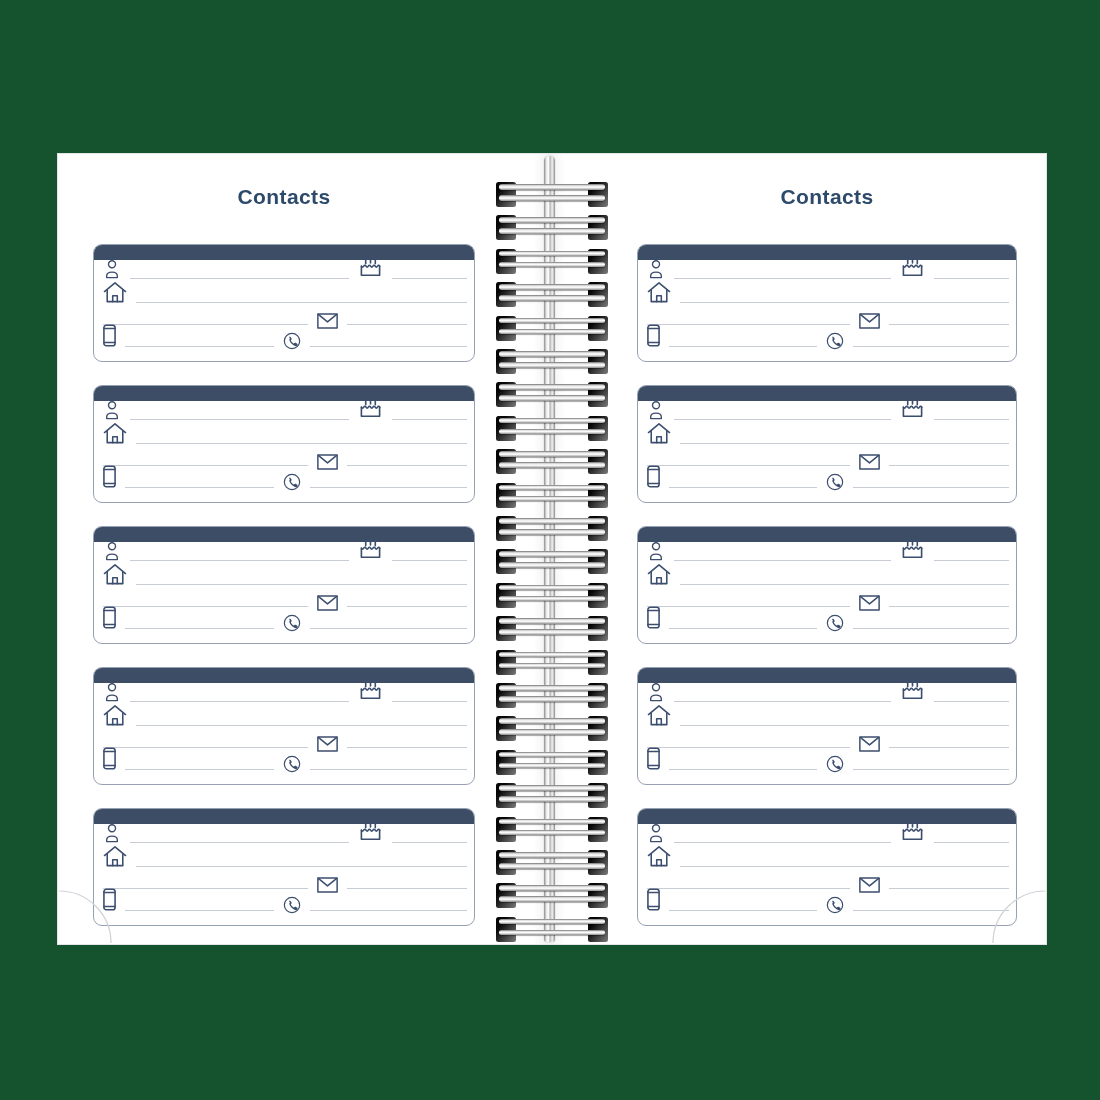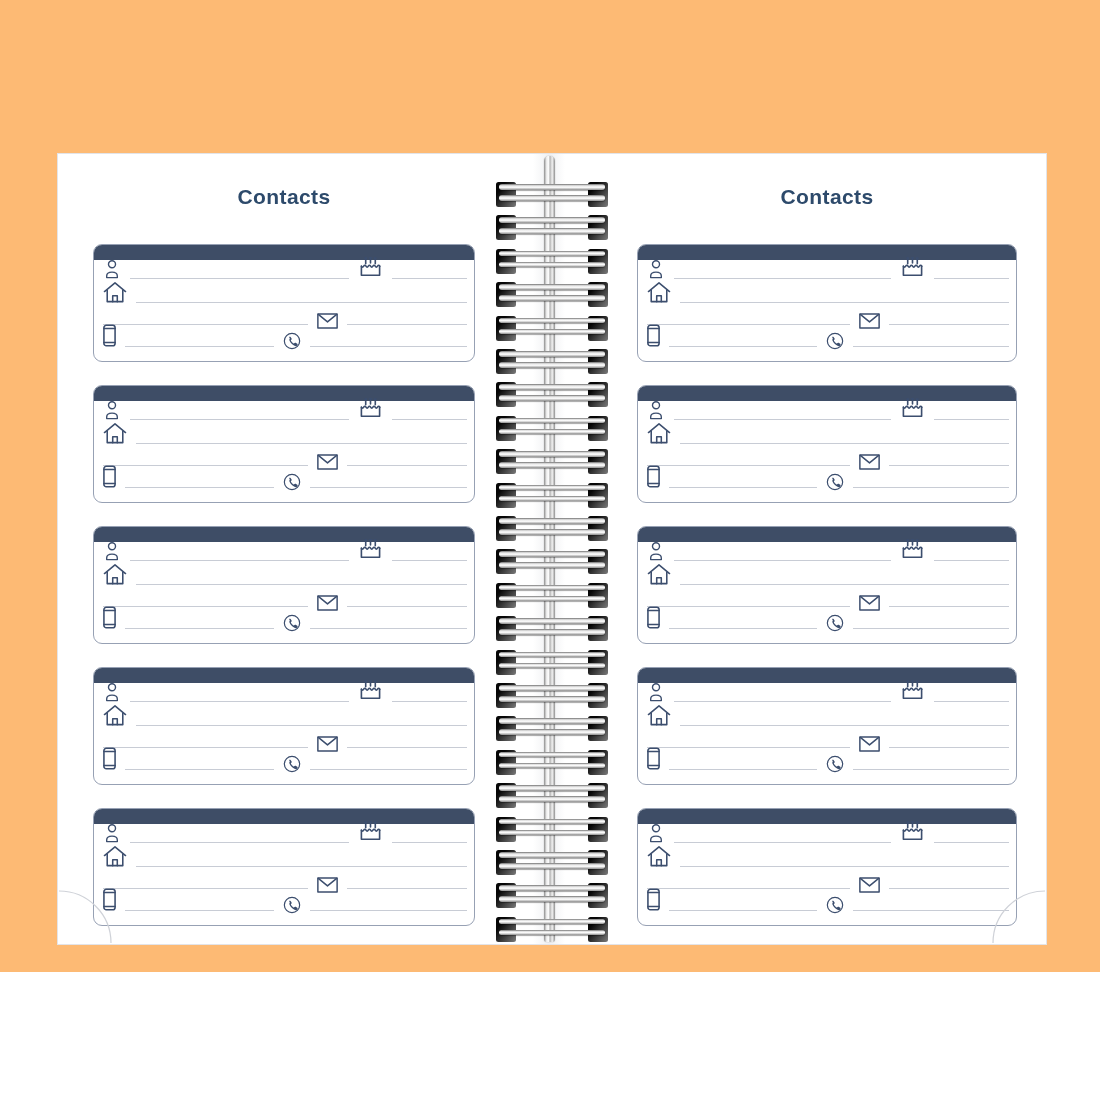--- a/index.html
+++ b/index.html
@@ -1,20 +1,20 @@
 <!DOCTYPE html>
 <html><head>
 <meta charset="utf-8">
 <style>
   html,body{margin:0;padding:0;}
   body{
     width:1100px;height:1100px;background:#ffffff;
     font-family:"Liberation Sans", sans-serif;
   }
-  .canvas{position:relative;width:1100px;height:972px;overflow:hidden;background:#fdba74;}
+  .canvas{position:relative;width:1100px;height:1100px;overflow:hidden;background:#14532d;}
 
   
   .page{
     position:absolute;top:153px;height:792px;background:#fff;
     border:1px solid #e3e4e8;box-sizing:border-box;
   }
   .page-left{left:57px;width:492px;border-right:none;}
   .page-right{left:549px;width:498px;border-left:none;}
   .page-left::after{
     content:"";position:absolute;top:0;right:0;bottom:0;width:16px;

